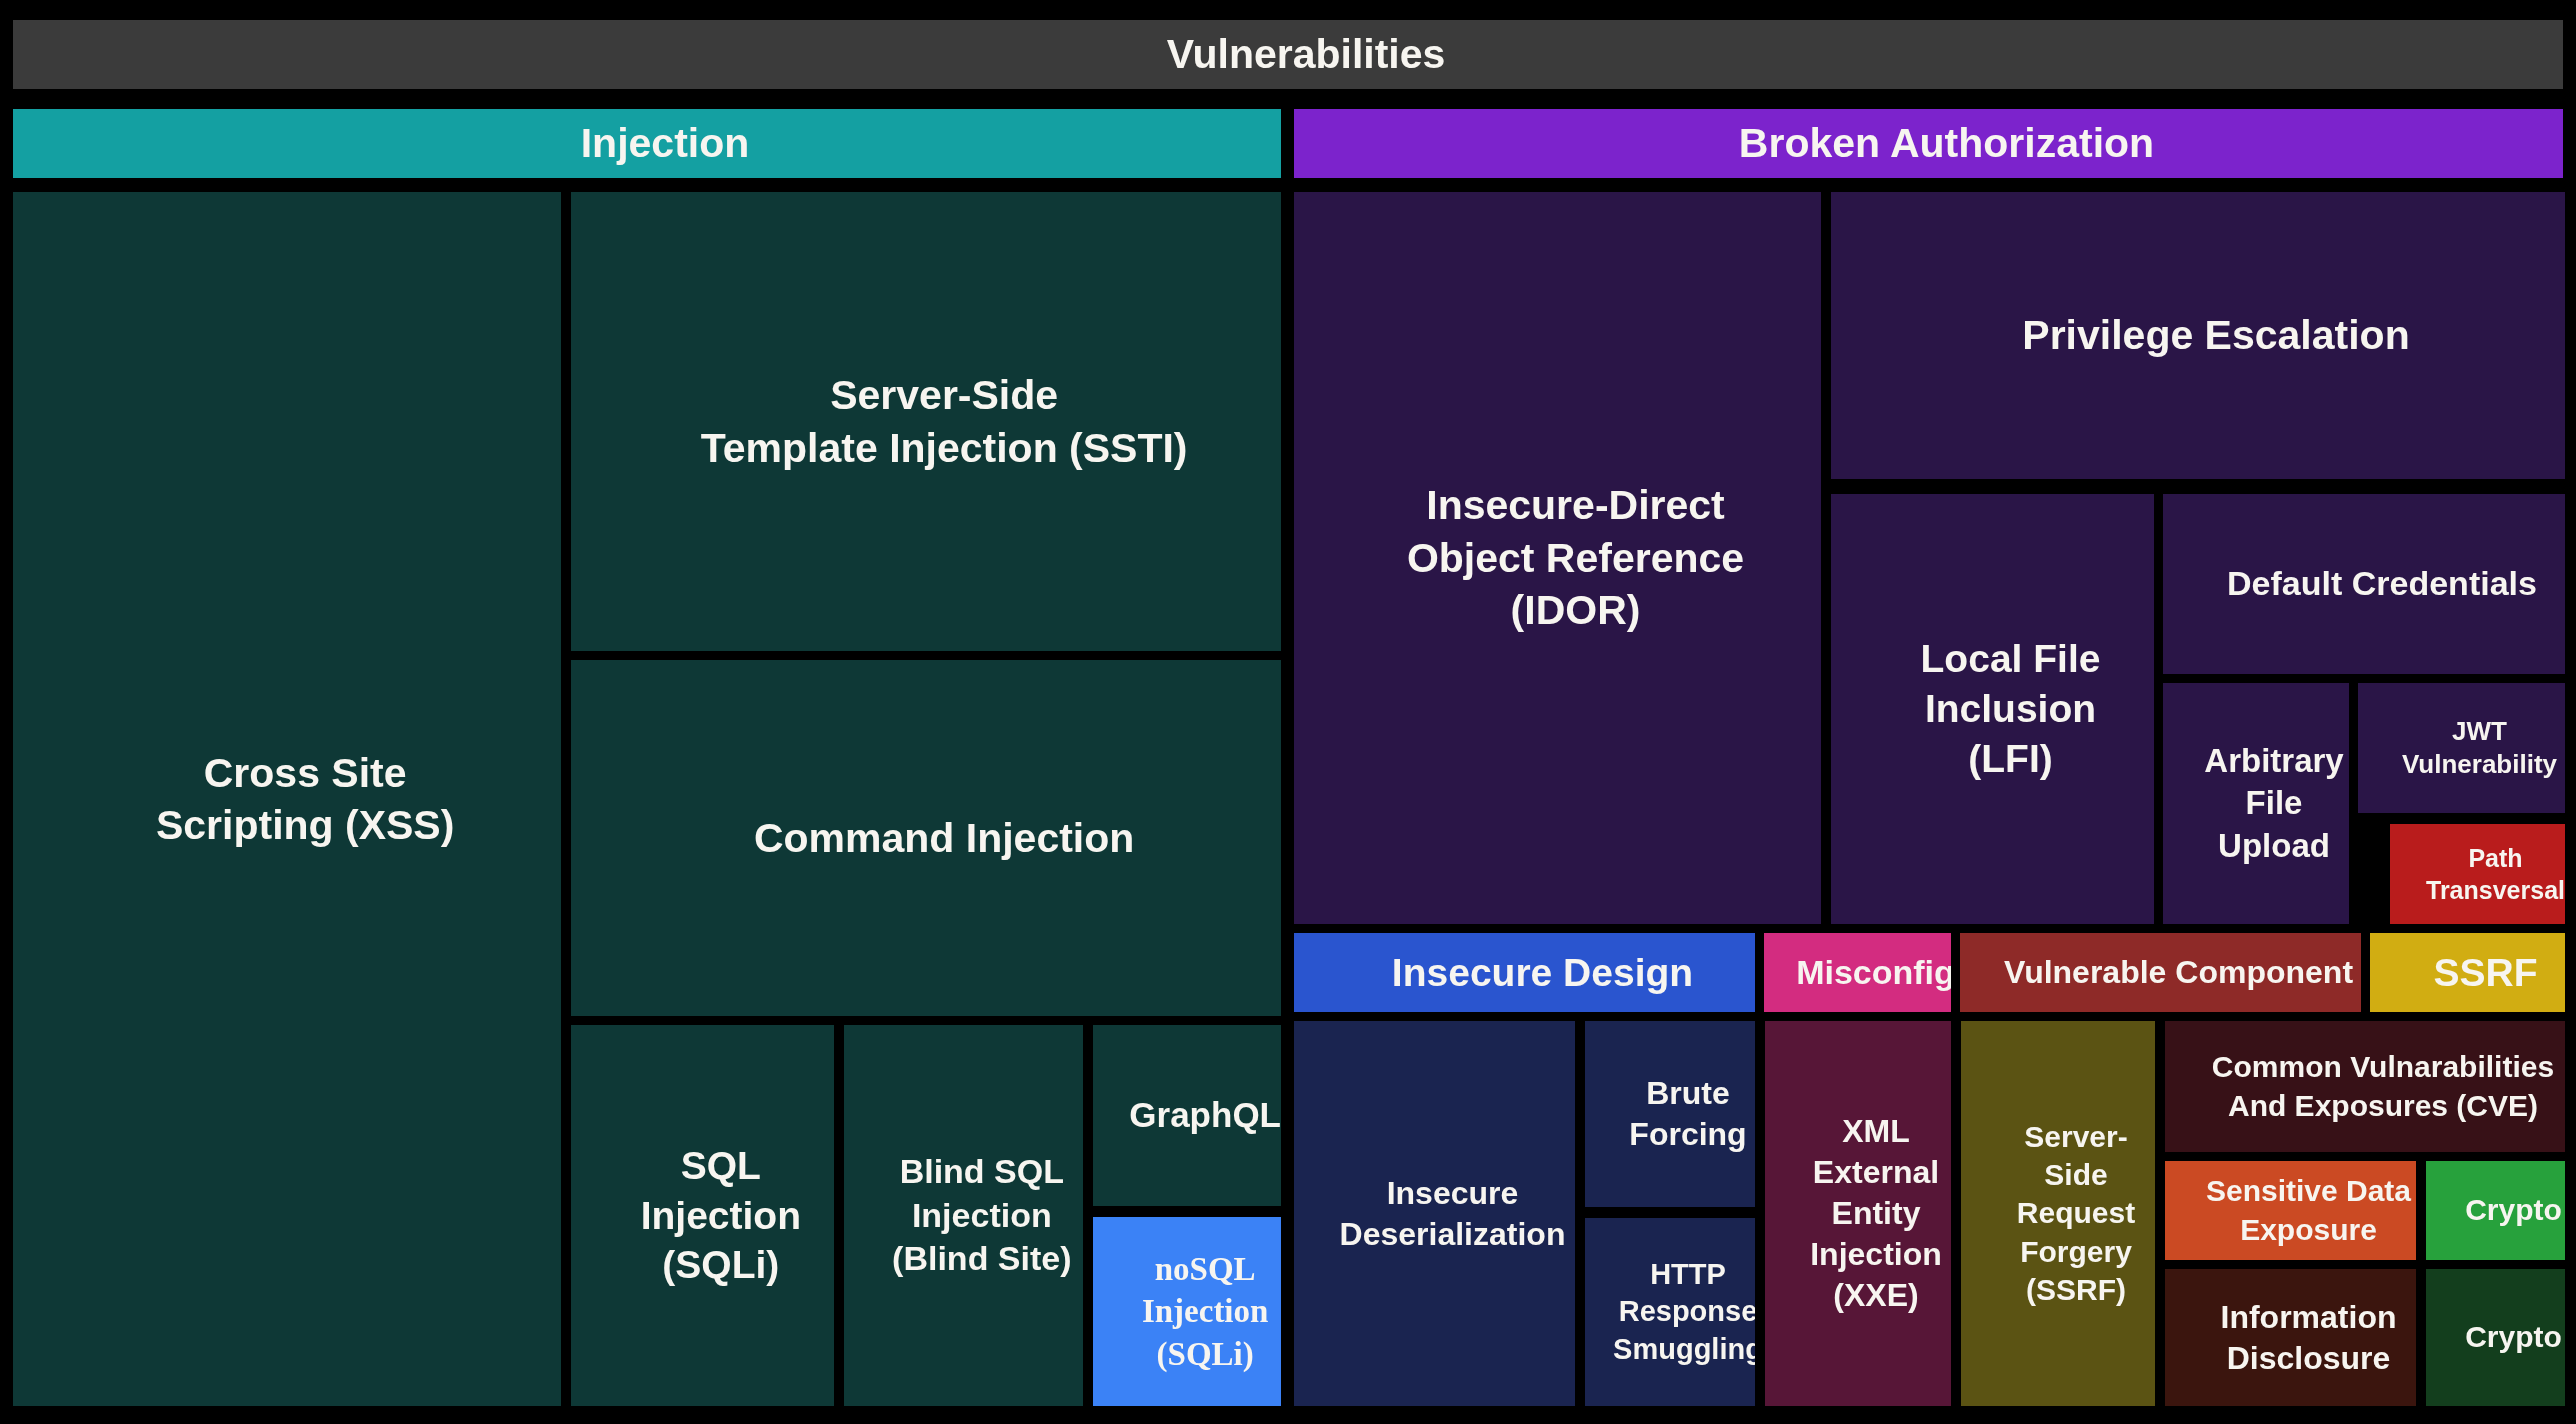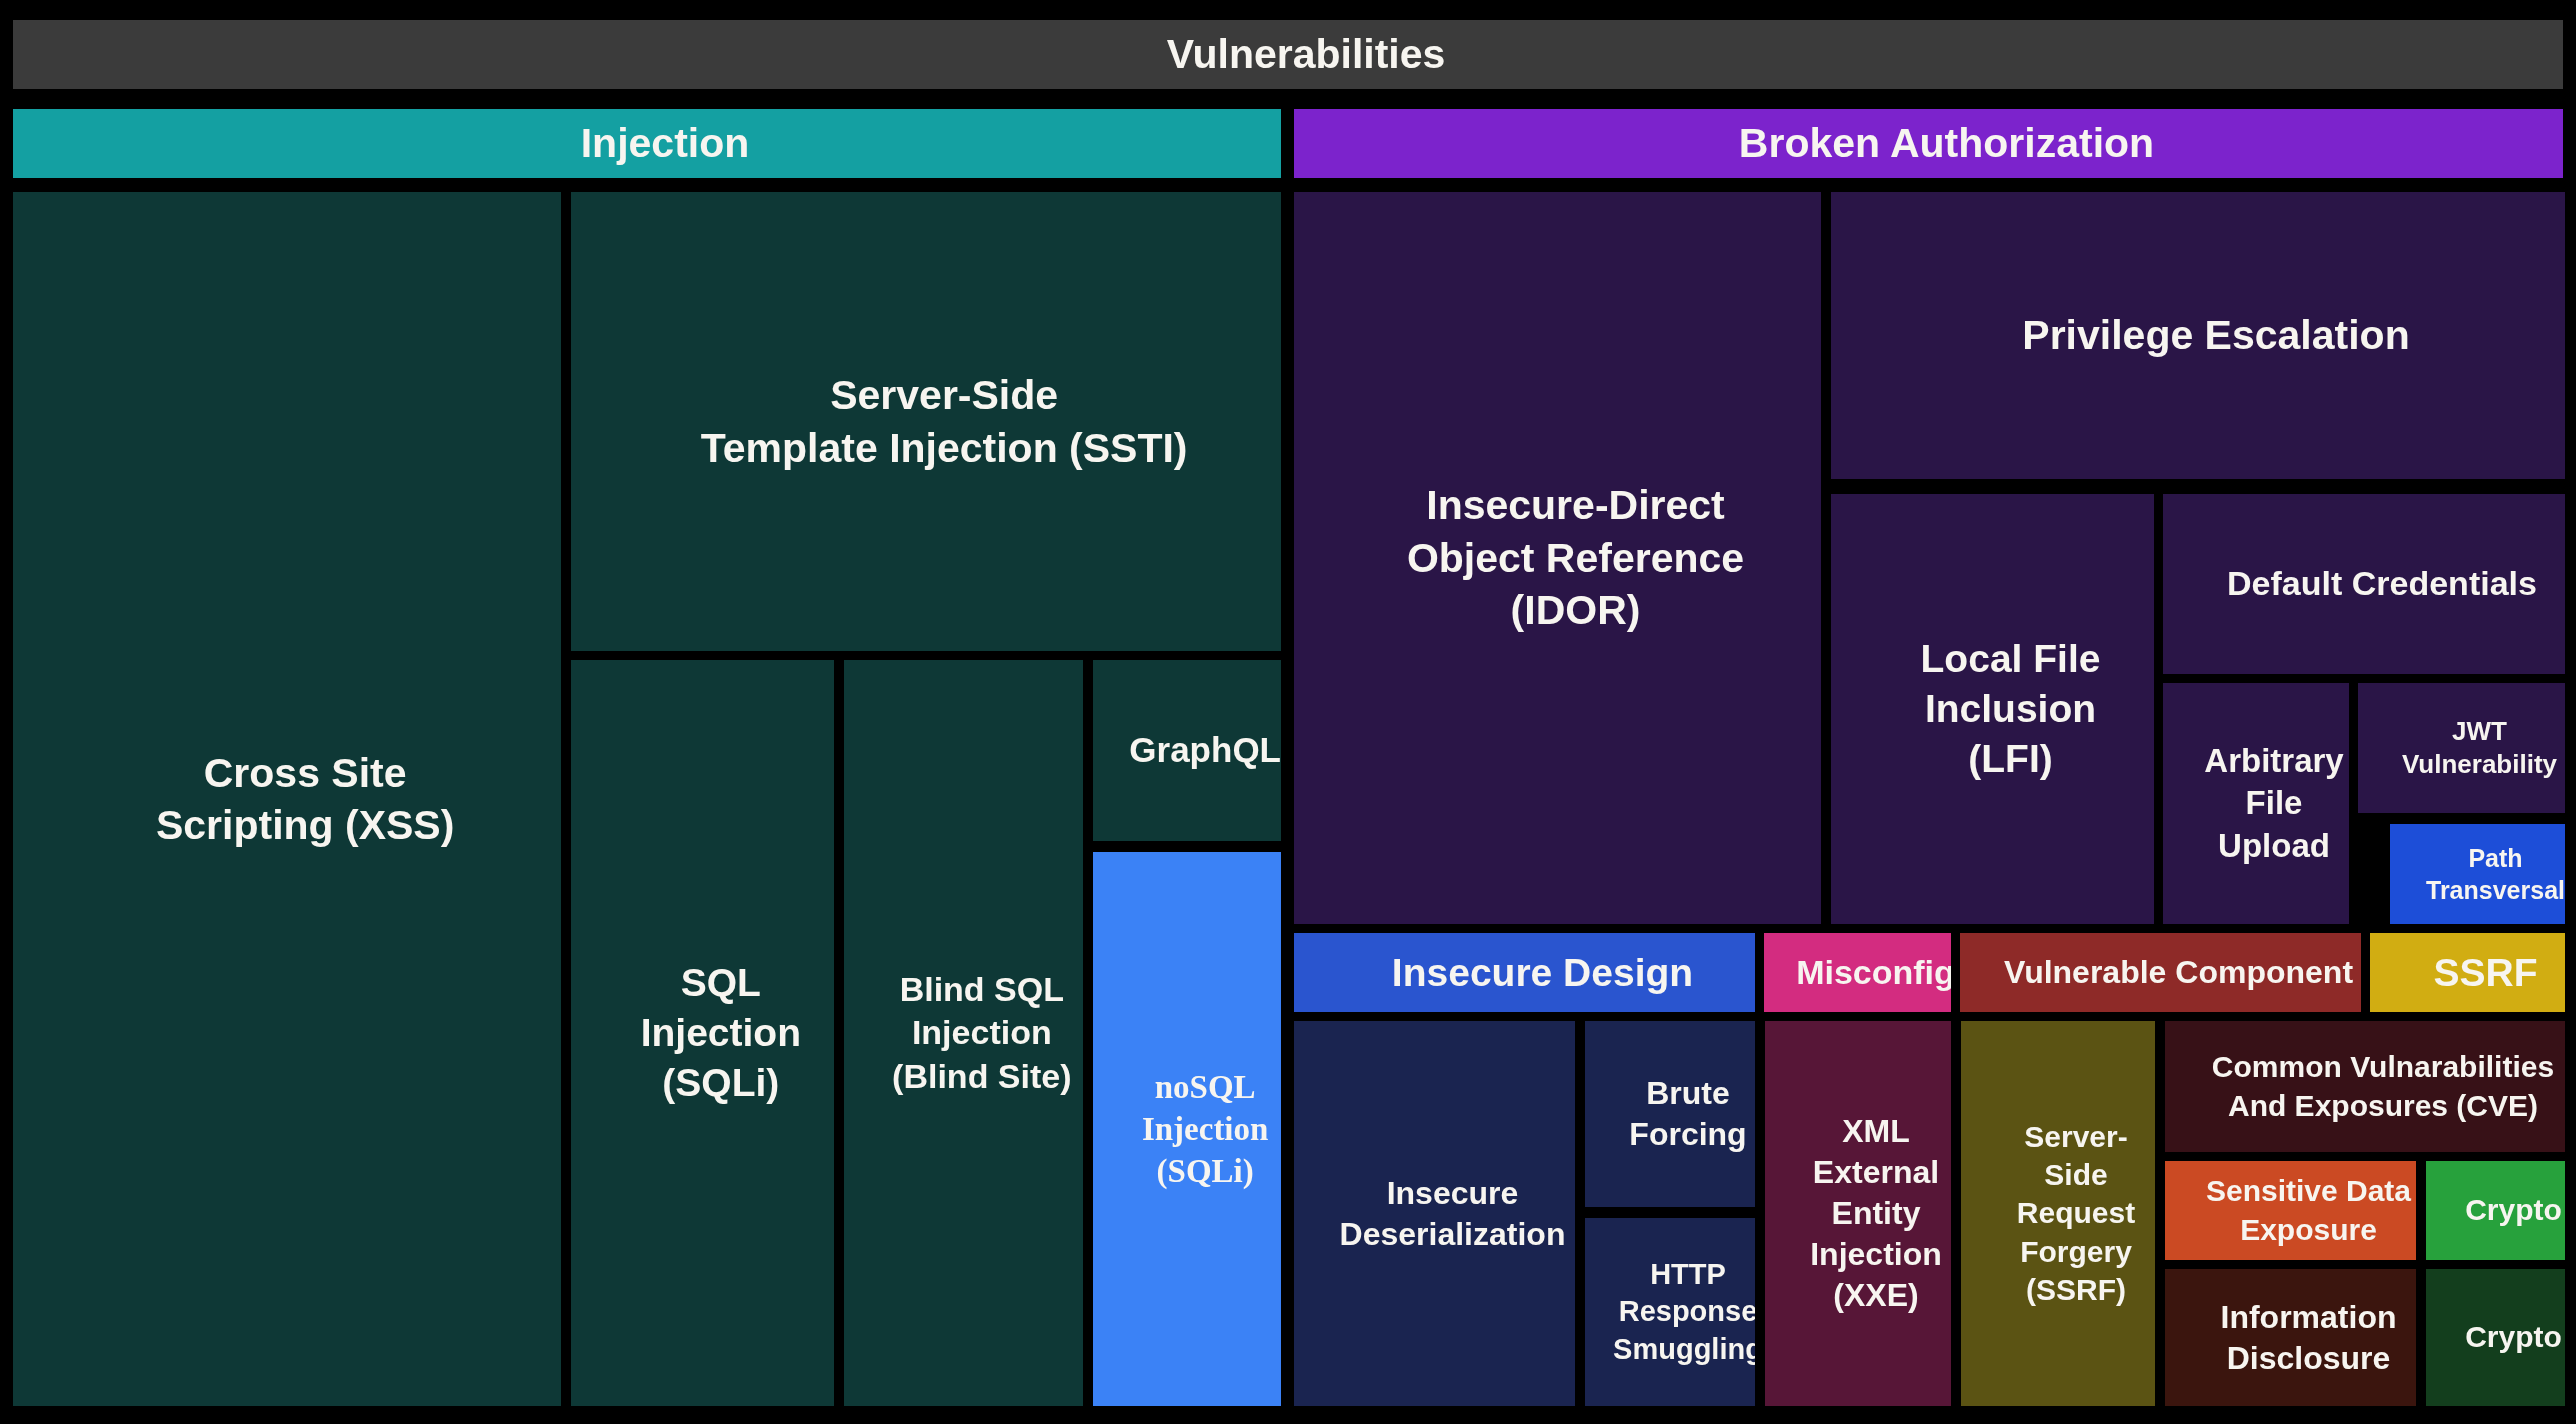--- a/index.html
+++ b/index.html
@@ -104,20 +104,21 @@
 
   <div class="content-row">
 
     <div class="injection-content">
       <div class="cell box-xss" style="background-color: rgb(14, 56, 54);">Cross Site
 Scripting (XSS)</div>
 
       <div class="inj-mid">
         <div class="cell box-ssti" style="background-color: rgb(14, 56, 54);">Server-Side
 Template Injection (SSTI)</div>
+        <div class="cell box-command" style="background-color: rgb(14, 56, 54);">Command Injection</div>
 
         <div class="inj-bottom">
           <div class="cell box-sqli" style="background-color: rgb(14, 56, 54);">SQL
 Injection
 (SQLi)</div>
           <div class="cell box-blind" style="background-color: rgb(14, 56, 54);">Blind SQL
 Injection
 (Blind Site)</div>
           <div class="inj-br-col">
             <div class="cell box-graphql" style="background-color: rgb(14, 56, 54);">GraphQL</div>
@@ -147,21 +148,21 @@
             <div class="ba-lower-col">
               <div class="cell box-defcred" style="background-color: rgb(42, 21, 71);">Default Credentials</div>
 
               <div class="ba-lower-row">
                 <div class="cell box-arbfile" style="background-color: rgb(42, 21, 71);">Arbitrary
 File
 Upload</div>
                 <div class="ba-jwt-col">
                   <div class="cell box-jwt" style="background-color: rgb(42, 21, 71);">JWT
 Vulnerability</div>
-                  <div class="cell box-path" style="background-color: #1d4ed8; margin-left: 32px;">Path
+                  <div class="cell box-path" style="background-color: #b91c1c; margin-left: 32px;">Path
 Transversal</div>
                 </div>
               </div>
             </div>
           </div>
         </div>
       </div>
 
       <div class="ba-headers">
         <div class="cell hdr-insecure-design" style="background-color: rgb(42, 85, 207);">Insecure Design</div>

